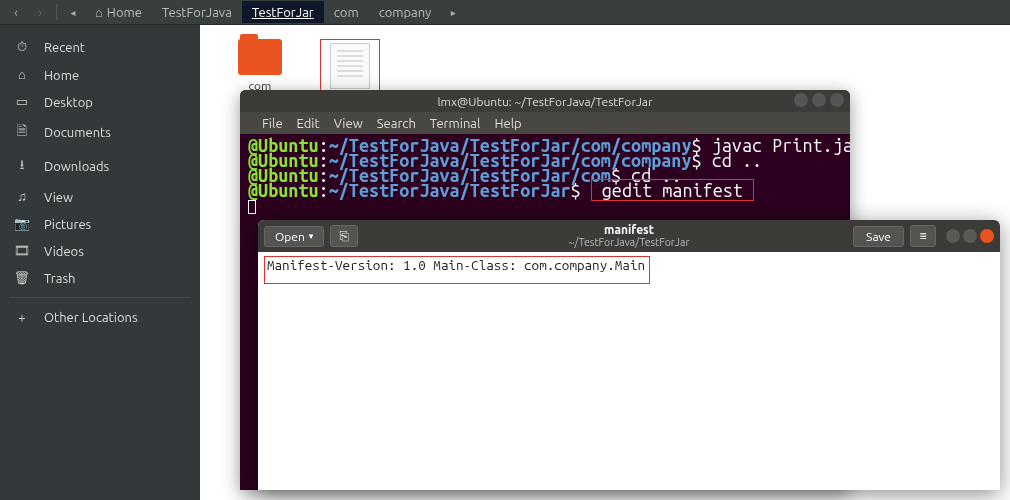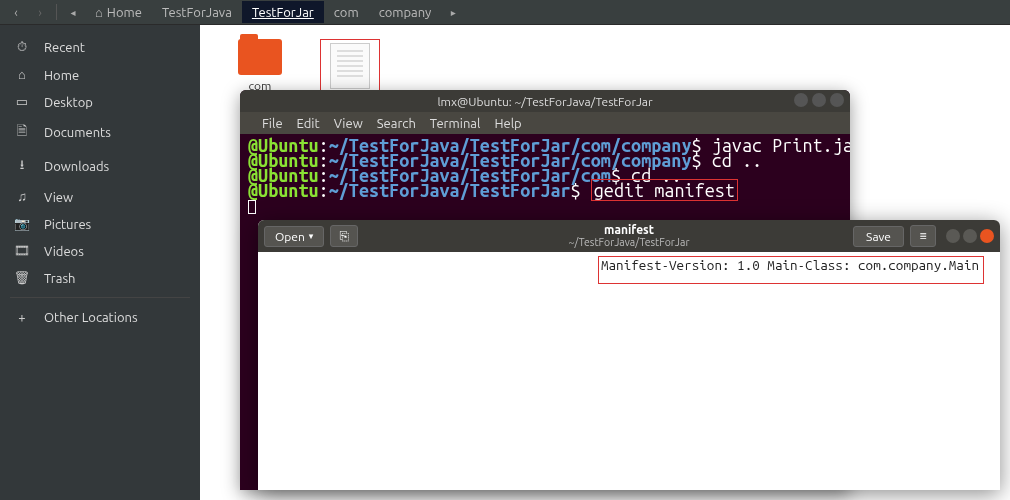--- a/index.html
+++ b/index.html
@@ -31,38 +31,38 @@
   
   
   .terminal { position:absolute; top:90px; left:240px; width:610px; height:400px; background:#2c001e; border-radius:6px 6px 0 0; box-shadow:0 4px 18px rgba(0,0,0,.4); overflow:hidden; color:#fff;}
   .term-title { background:#3c3b37; height:22px; display:flex; align-items:center; justify-content:center; color:#ddd; font-size:12px; position:relative;}
   .term-title .wbtns { position:absolute; right:6px; top:3px; display:flex; gap:4px;}
   .wbtn { width:14px; height:14px; border-radius:50%; background:#555;}
   .term-menu { background:#494741; height:22px; display:flex; align-items:center; gap:14px; padding:0 22px; color:#ddd; font-size:13px;}
   .term-body { padding:4px 8px; font-family:"Ubuntu Mono","Courier New",monospace; font-size:18px; line-height:15px; white-space:pre; color:#fff;}
   .prompt-user { color:#8ae234; font-weight:bold;}
   .prompt-path { color:#5f9ed6; font-weight:bold;}
-  .cmd-hi { border:1px solid #d33; padding:0 2px;}
+  .cmd-hi { border:1px solid #d33; padding:0 10px;}
   .cursor-block{ display:inline-block; width:8px; height:14px; border:1px solid #fff; vertical-align:middle;}
   
   
   .gedit { position:absolute; top:220px; left:258px; width:742px; height:270px; background:#fff; border-radius:6px 6px 0 0; box-shadow:0 4px 22px rgba(0,0,0,.45); overflow:hidden;}
   .gedit-header { background:#3c3b37; height:32px; display:flex; align-items:center; padding:0 6px; color:#eee; font-size:12px; position:relative;}
   .gedit-header .openbtn { background:#555450; border:1px solid #666; border-radius:3px; padding:3px 10px; display:flex; align-items:center; gap:4px; cursor:pointer; color:#fff;}
   .gedit-header .iconbtn { background:#555450; border:1px solid #666; border-radius:3px; width:28px; height:22px; display:flex; align-items:center; justify-content:center; margin-left:6px; cursor:pointer; color:#fff;}
   .gedit-header .titlewrap { position:absolute; left:50%; transform:translateX(-50%); text-align:center; line-height:13px;}
   .gedit-header .titlewrap .t1 { color:#fff; font-weight:bold;}
   .gedit-header .titlewrap .t2 { color:#bbb; font-size:10.5px;}
   .gedit-header .right { margin-left:auto; display:flex; align-items:center; gap:6px;}
   .gedit-header .savebtn { background:#555450; border:1px solid #666; border-radius:3px; padding:3px 12px; cursor:pointer; color:#fff;margin-left:12px;}
   .gedit-header .menubtn { background:#555450; border:1px solid #666; border-radius:3px; width:26px; height:22px; display:flex; align-items:center; justify-content:center; cursor:pointer; color:#fff;}
   .gedit-header .wbtns2 { display:flex; gap:3px; margin-left:4px;}
   .gedit-header .wb { width:14px; height:14px; border-radius:50%; background:#5a5955;}
   .gedit-header .wb.close { background:#e95420;}
-  .gedit-body { padding:4px 16px; font-family:"Ubuntu Mono","Courier New",monospace; font-size:13.5px; line-height:16px; color:#222;text-align:right;}
+  .gedit-body { padding:4px 6px; font-family:"Ubuntu Mono","Courier New",monospace; font-size:13.5px; line-height:16px; color:#222;}
   .gedit-hl { border:1.5px solid #d33; display:inline-block; padding:0 4px 10px 2px;}
 </style>
 </head>
 <body>
 
 <div class="topbar">
   <div class="navbtn">‹</div>
   <div class="navbtn" style="color:#666">›</div>
   <div class="sep"></div>
   <div class="navbtn" style="font-size:10px;">◂</div>

